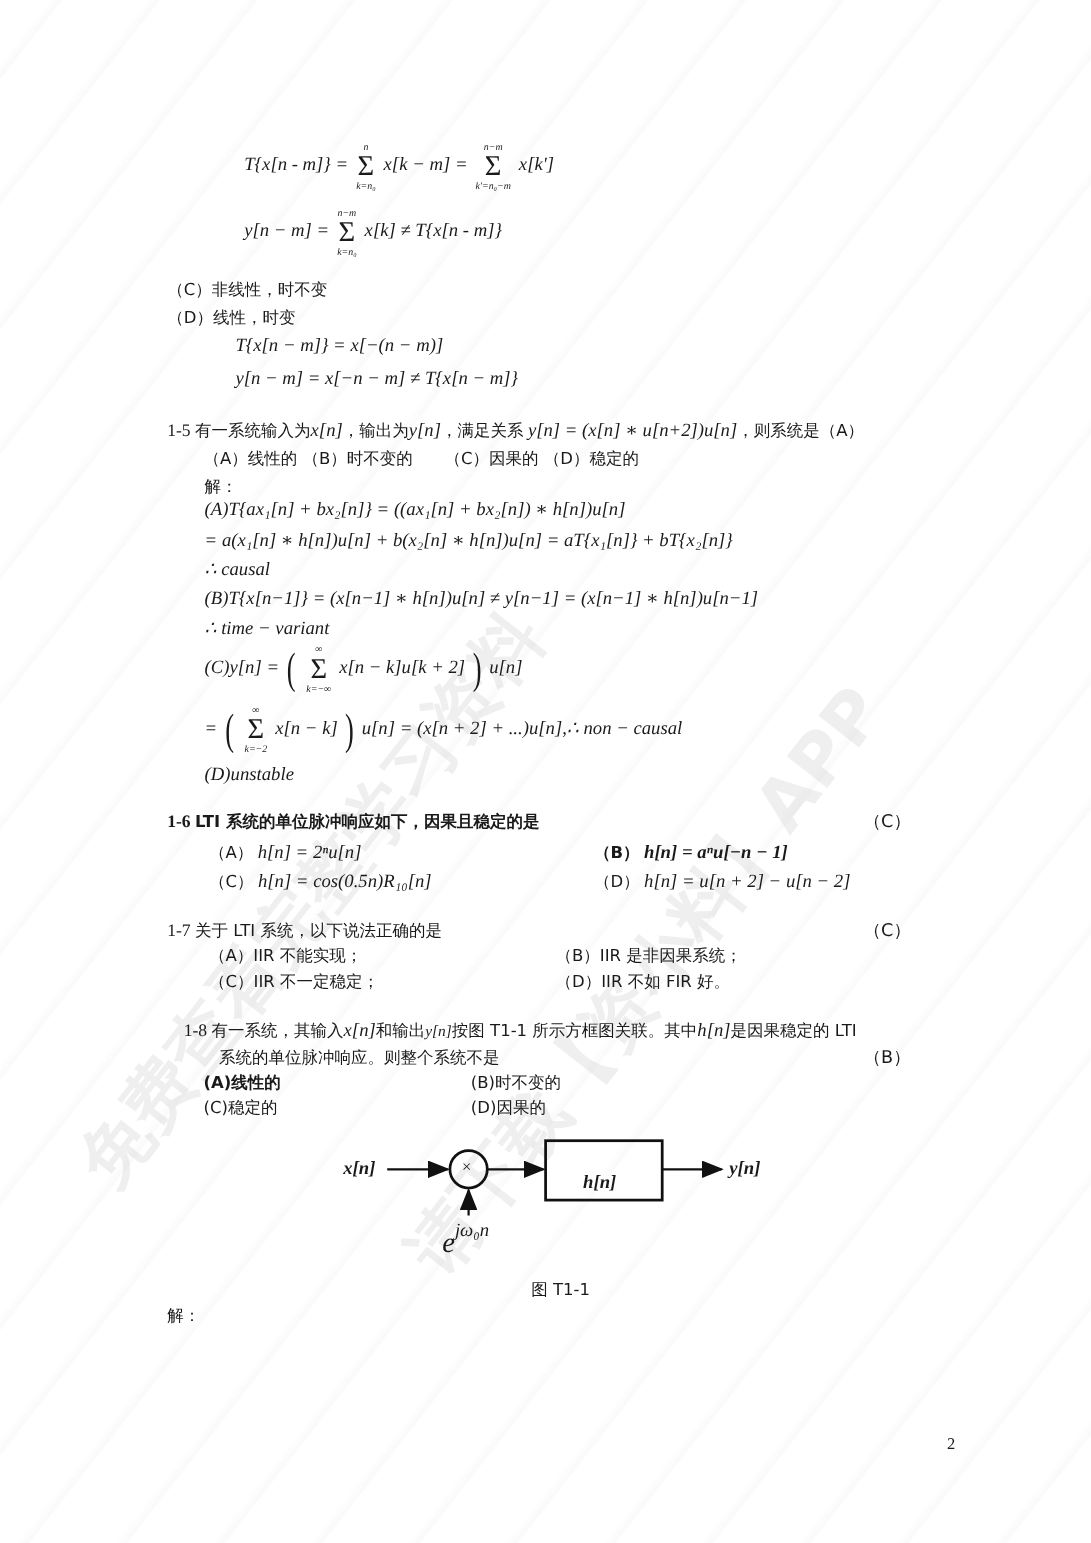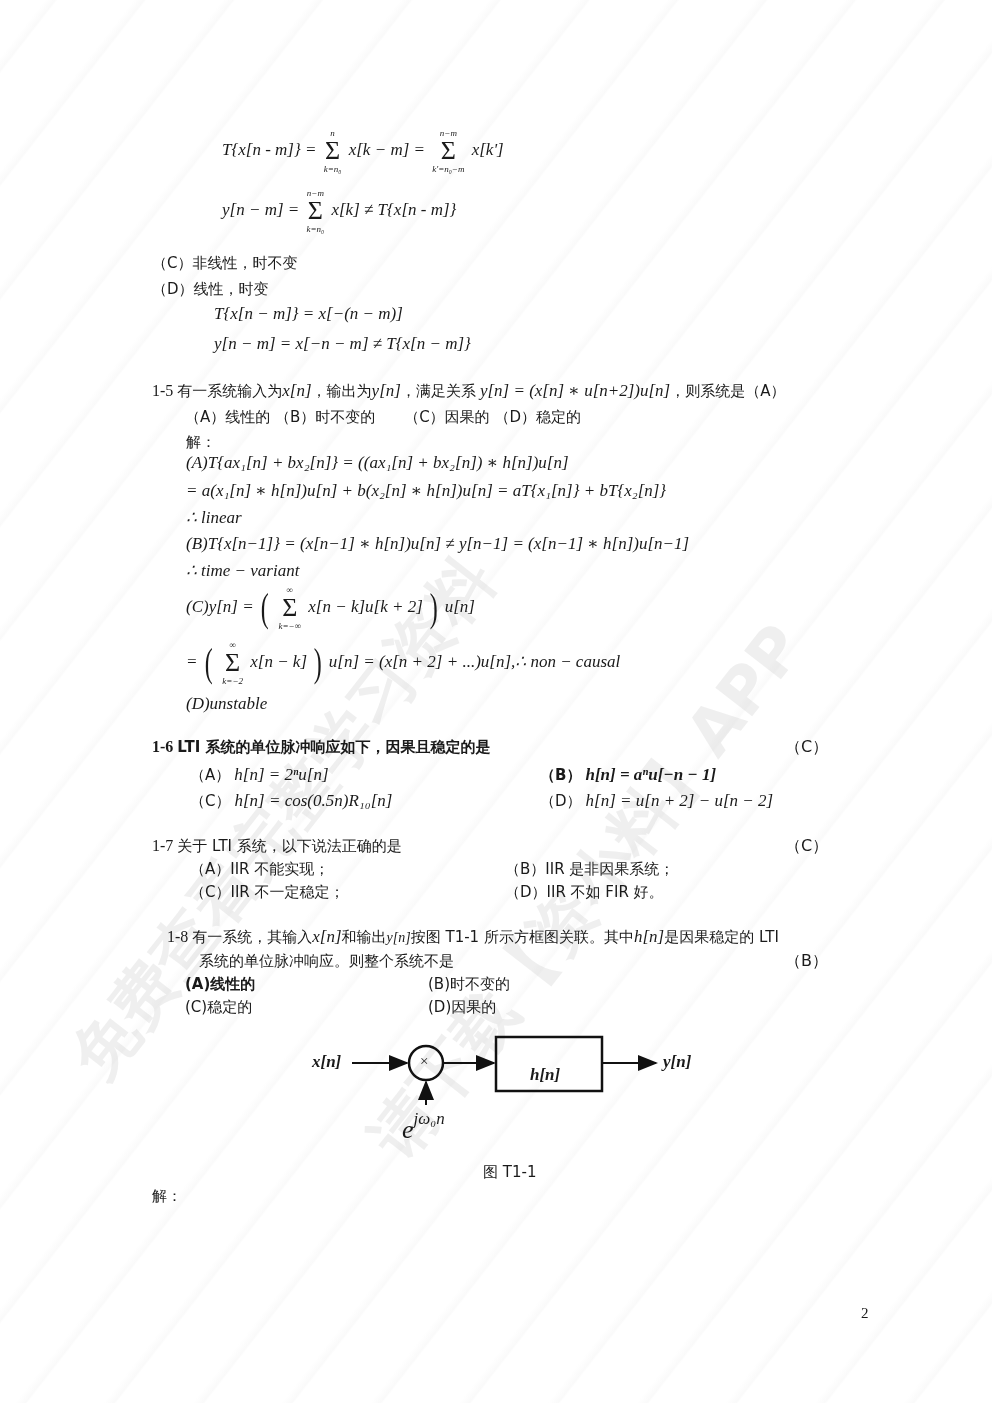--- a/index.html
+++ b/index.html
@@ -74,21 +74,21 @@
 <div class="abs txt cjk" style="left:185px; top:407px;">
   <span>（A）线性的</span>
   <span>（B）时不变的</span>
   <span style="margin-left:24px">（C）因果的</span>
   <span>（D）稳定的</span>
 </div>
 <div class="abs txt cjk" style="left:186px; top:432px;">解：</div>
 
 <div class="abs math" style="left:186px; top:452px;">(A)T{ax₁[n] + bx₂[n]} = ((ax₁[n] + bx₂[n]) ∗ h[n])u[n]</div>
 <div class="abs math" style="left:186px; top:480px;">= a(x₁[n] ∗ h[n])u[n] + b(x₂[n] ∗ h[n])u[n] = aT{x₁[n]} + bT{x₂[n]}</div>
-<div class="abs math" style="left:186px; top:507px;">∴ linear</div>
+<div class="abs math" style="left:186px; top:507px;">∴ causal</div>
 <div class="abs math" style="left:186px; top:533px;">(B)T{x[n−1]} = (x[n−1] ∗ h[n])u[n] ≠ y[n−1] = (x[n−1] ∗ h[n])u[n−1]</div>
 <div class="abs math" style="left:186px; top:560px;">∴ time − variant</div>
 
 <div class="abs math" style="left:186px; top:585px;">
   <span>(C)y[n] =</span>
   <span class="paren-big">(</span>
   <span class="sum">
     <span class="lim">∞</span>
     <span class="sig">Σ</span>
     <span class="lim">k=−∞</span>

